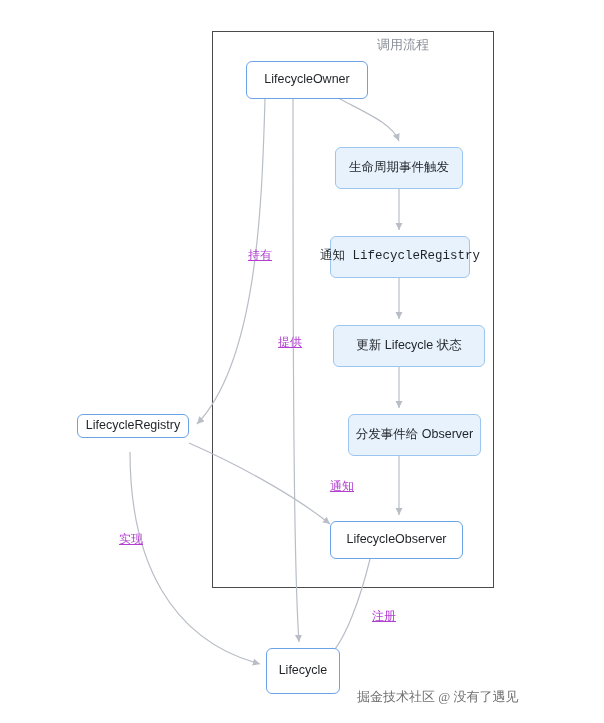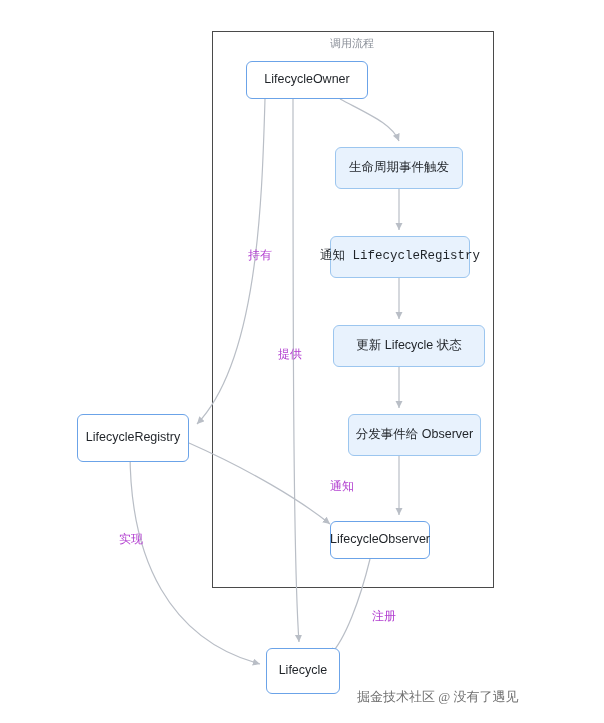--- a/index.html
+++ b/index.html
@@ -39,28 +39,30 @@
   .node.plain {
     background: #ffffff;
     border: 1px solid #6ba3e8;
   }
   .node.fill {
     background: #e8f2fd;
     border: 1px solid #9cc6ef;
   }
   .group-title {
     position: absolute;
-    font-size: 11px;
+    font-size: 13px;
     color: #8a8f98;
+    margin-left: 47px;
   }
   .edge-label {
     position: absolute;
     font-size: 12px;
     color: #b23fd0;
     white-space: nowrap;
+    text-decoration: underline;
   }
   .watermark {
     position: absolute;
     font-size: 13px;
     color: #6f6f6f;
     white-space: nowrap;
   }
 </style>
 </head>
 <body>
@@ -94,24 +96,24 @@
     <path d="M370,559 C360,600 345,640 330,655" fill="none" stroke="#b9bec6" stroke-width="1.2" marker-end="url(#arrow)"></path>
   </svg>
 
   <div class="group-title" style="left:330px; top:36px;">调用流程</div>
 
   <div class="node plain" style="left:246px; top:61px; width:122px; height:38px;">LifecycleOwner</div>
   <div class="node fill" style="left:335px; top:147px; width:128px; height:42px;">生命周期事件触发</div>
   <div class="node fill" style="left:330px; top:236px; width:140px; height:42px;font-family:Liberation Mono, monospace;">通知 LifecycleRegistry</div>
   <div class="node fill" style="left:333px; top:325px; width:152px; height:42px;">更新 Lifecycle 状态</div>
   <div class="node fill" style="left:348px; top:414px; width:133px; height:42px;">分发事件给 Observer</div>
-  <div class="node plain" style="left:330px; top:521px; width:100px; height:38px;">LifecycleObserver</div>
-  <div class="node plain" style="left:77px; top:414px; width:112px; height:48px;">LifecycleRegistry</div>
+  <div class="node plain" style="left:330px; top:521px; width:133px; height:38px;">LifecycleObserver</div>
+  <div class="node plain" style="left:77px; top:414px; width:112px; height:24px;">LifecycleRegistry</div>
   <div class="node plain" style="left:266px; top:648px; width:74px; height:46px;">Lifecycle</div>
 
   <div class="edge-label" style="left:248px; top:247px;">持有</div>
-  <div class="edge-label" style="left:278px; top:346px;">提供</div>
+  <div class="edge-label" style="left:278px; top:334px;">提供</div>
   <div class="edge-label" style="left:330px; top:478px;">通知</div>
   <div class="edge-label" style="left:119px; top:531px;">实现</div>
   <div class="edge-label" style="left:372px; top:608px;">注册</div>
 
   <div class="watermark" style="left:357px; top:688px;font-family:Liberation Serif, serif;">掘金技术社区 @ 没有了遇见</div>
 </div>
 
 </body></html>

